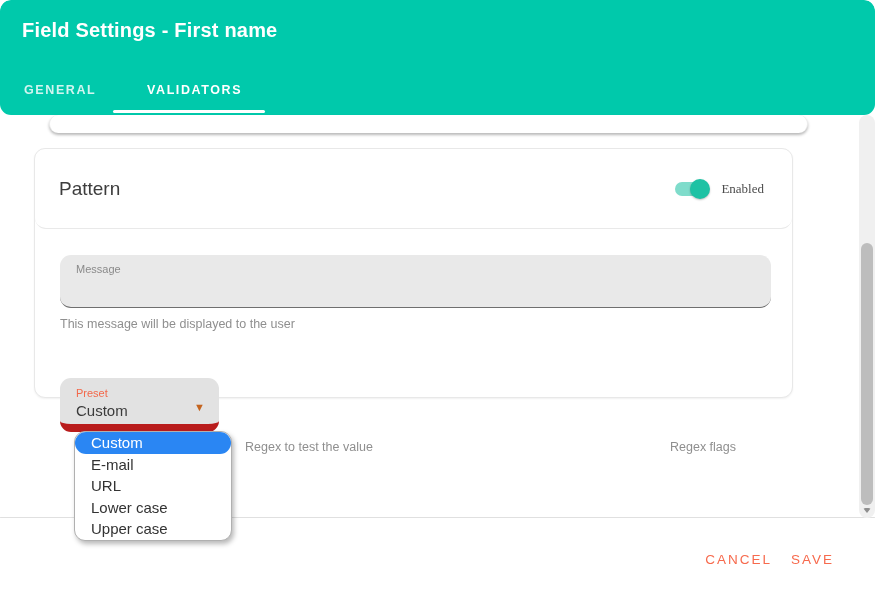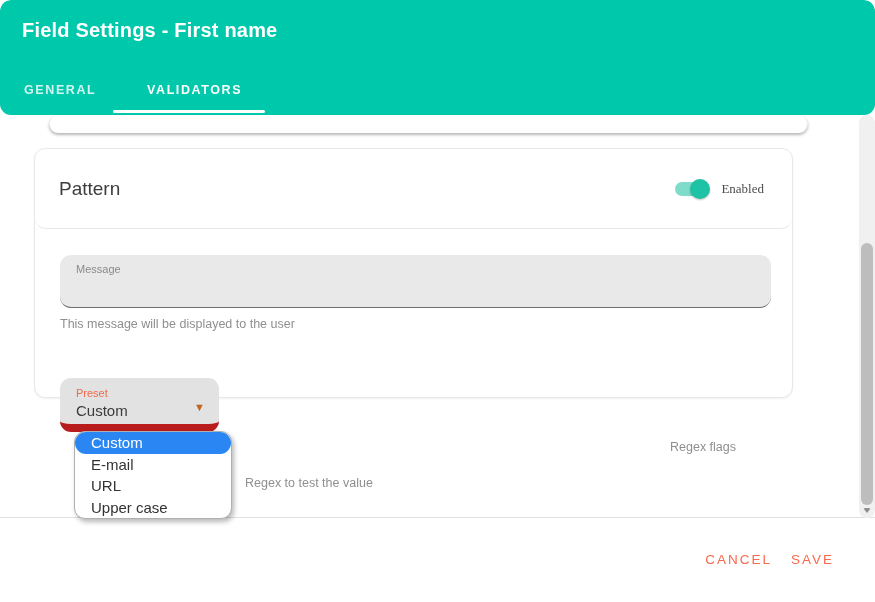--- a/index.html
+++ b/index.html
@@ -84,21 +84,21 @@
 
   .text-input-field { height: 54px; }
   .regex-field { left: 210px; top: 149px; width: 403px; }
   .flags-field { left: 635px; top: 149px; width: 100px; }
   .text-input {
     width: 100%; height: 100%; background: transparent; border: none; outline: none;
     font-family: "Liberation Sans", "DejaVu Sans", sans-serif;
     font-size: 15px; color: #3b3b3b; padding: 0 0 0 17px;
   }
   .text-input::placeholder { color: #7a7a7a; opacity: 1; }
-  .regex-helper { left: 210px; top: 211px; margin-top: 36px; }
+  .regex-helper { left: 210px; top: 211px; }
   .flags-helper { left: 635px; top: 211px; }
 
   
   .option-list {
     position: absolute; left: 74px; top: 431px; width: 158px; z-index: 20;
     background: #ffffff; border: 1px solid #b0b0b0;
     box-shadow: 2px 3px 5px rgba(0,0,0,0.28);
   }
   .option {
     height: 21.6px; line-height: 21.6px; font-size: 15px; color: #333;
@@ -178,20 +178,21 @@
         <div class="helper flags-helper">Regex flags</div>
 
       </div>
     </div>
   </div>
 
   <div class="option-list">
     <div class="option selected">Custom</div>
     <div class="option">E-mail</div>
     <div class="option">URL</div>
+    <div class="option">Lower case</div>
     <div class="option">Upper case</div>
   </div>
 
   <div class="scrollbar">
     <div class="scroll-thumb"></div>
     <div class="scroll-down-btn">
       <div class="scroll-down-tri"></div>
     </div>
   </div>
 

